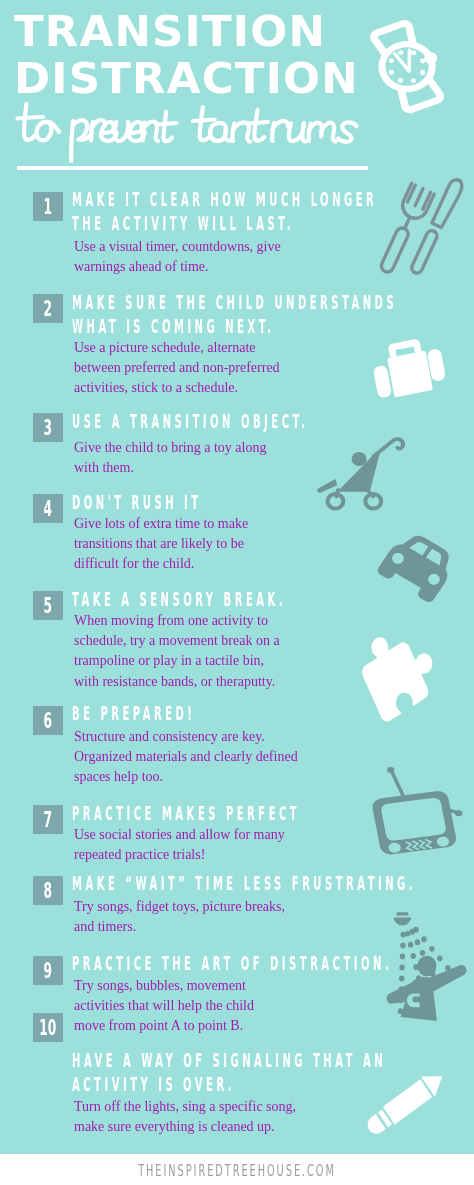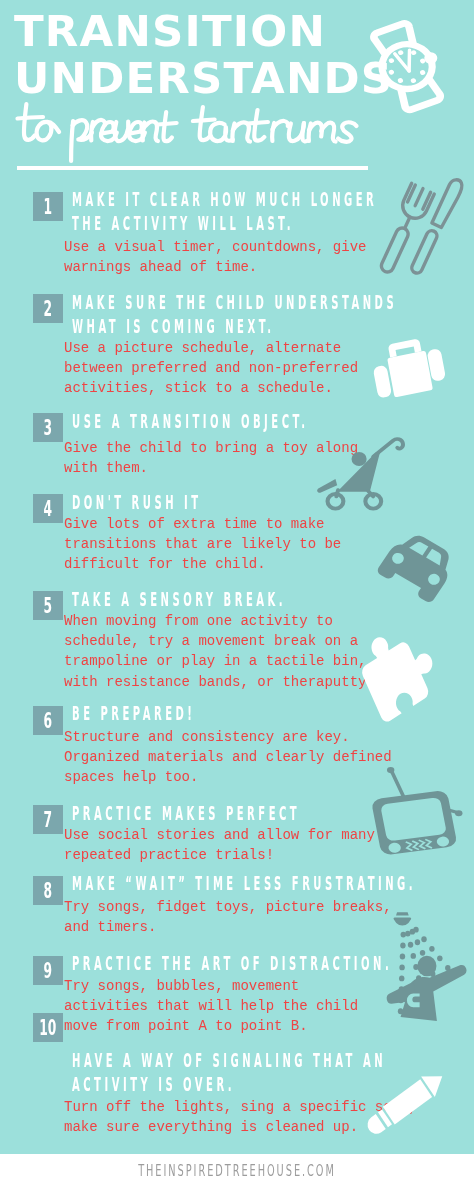--- a/index.html
+++ b/index.html
@@ -17,37 +17,37 @@
 
   .item{position:absolute;left:0;top:0;width:474px;height:0;}
   .badge{position:absolute;left:33px;width:30px;height:29px;background:rgba(96,120,134,0.55);
     color:#fff;text-align:center;}
   .badge span{display:inline-block;font-family:"DejaVu Sans Condensed","DejaVu Sans",sans-serif;
     font-weight:bold;font-size:22px;line-height:29px;transform:scaleX(0.62);}
   .head{position:absolute;left:72px;color:#fff;
     font-family:"DejaVu Sans Condensed","DejaVu Sans",sans-serif;
     font-weight:bold;font-size:20.3px;line-height:24.3px;letter-spacing:6.34px;
     transform-origin:left top;transform:scaleX(0.55);white-space:pre;}
-  .body{position:absolute;left:64px;color:#ef4444;font-family:Liberation Mono, monospace;
+  .body{position:absolute;left:74px;color:#a21caf;font-family:Liberation Serif, serif;
     font-size:14px;line-height:20.2px;white-space:pre;}
 
   .footer-text{position:absolute;left:0;top:1162px;width:474px;text-align:center;color:#9C9C9C;
     font-family:"DejaVu Sans Condensed","DejaVu Sans",sans-serif;font-size:15.5px;letter-spacing:2.8px;
     transform-origin:center top;transform:scaleX(0.70);}
 
   .icons{position:absolute;left:0;top:0;width:474px;height:1185px;pointer-events:none;}
 </style>
 </head>
 <body>
 
 <div class="poster">
   <div class="teal"></div>
 
   <div class="title-line" id="t1">TRANSITION</div>
-  <div class="title-line" id="t2">UNDERSTANDS</div>
+  <div class="title-line" id="t2">DISTRACTION</div>
 
   <svg class="subtitle-svg" viewBox="0 0 474 200" aria-hidden="true">
     <g fill="none" stroke="#fff" stroke-width="4.2" stroke-linecap="round" stroke-linejoin="round">
 
 <path d="M26.4 104.0 C24.8 117.0 23.2 131.0 24.3 136.0 C25.3 141.5 31.0 141.0 34.7 135.5"></path>
 <path d="M17.5 118.5 C25.3 117.8 34.7 117.2 43.0 117.0"></path>
 
 <path d="M47.7 122.0 C40.4 121.0 35.7 128.0 36.8 134.5 C37.8 141.0 44.6 142.5 48.7 137.0 C52.9 131.5 52.3 122.8 46.6 122.0 C51.8 121.5 55.5 126.5 59.1 132.0"></path>
 
 <path d="M73.1 121.0 C71.6 134.0 71.1 151.0 71.1 161.0"></path>

